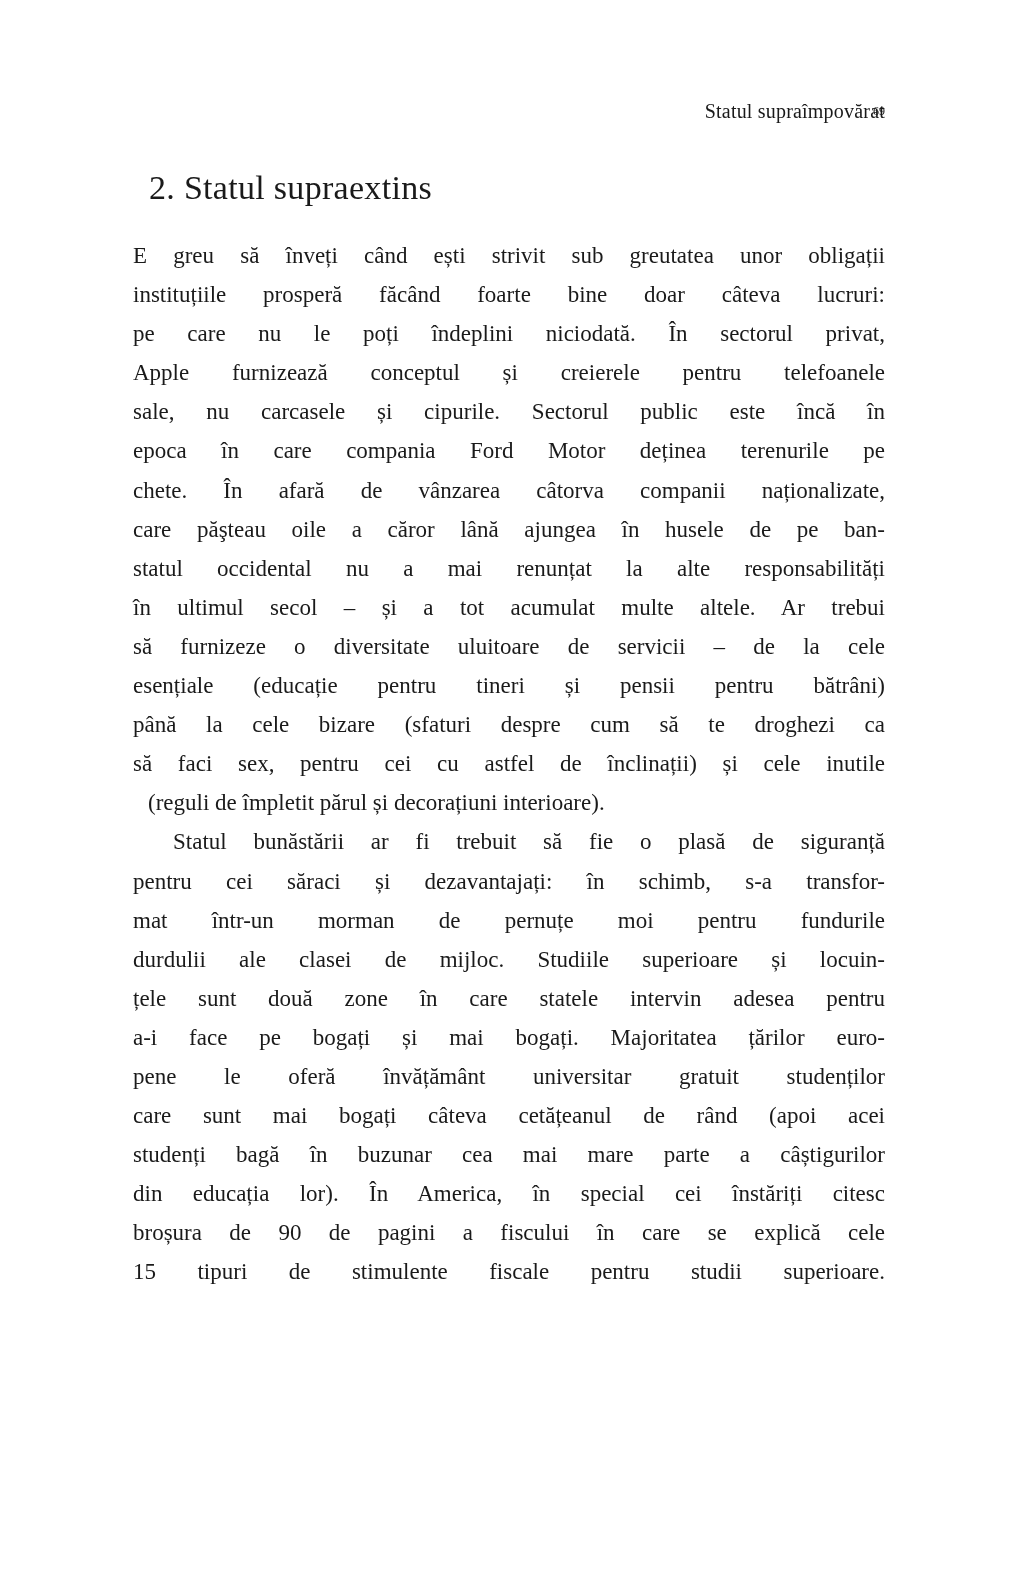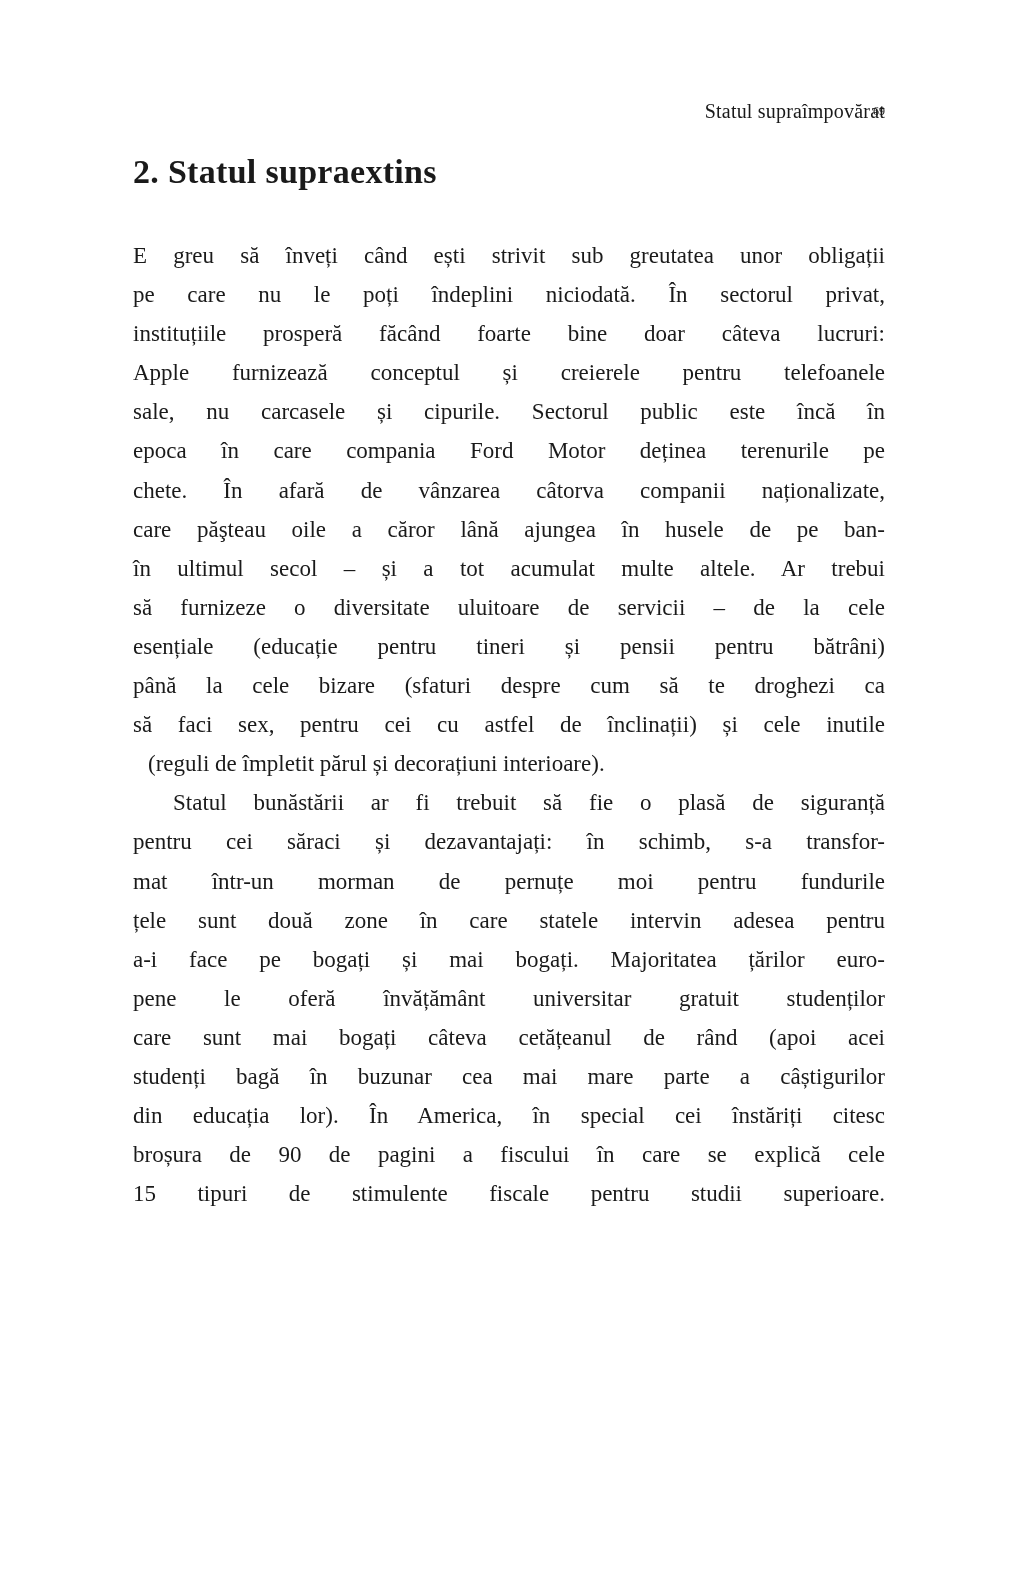--- a/index.html
+++ b/index.html
@@ -36,22 +36,22 @@
       right: 0;
       font-size: 12px;
       line-height: 30px;
     }
     .chapter-title {
       position: absolute;
       top: 148px;
       left: 133px;
       font-size: 34px;
       line-height: 48px;
-      margin: 0;
-      font-weight: bold;
+      margin: 16px;
+      font-weight: normal;
       letter-spacing: 0.3px;
     }
     .body-text {
       position: absolute;
       top: 236px;
       left: 133px;
       width: 752px;
     }
     .line {
       height: 39.1px;
@@ -76,38 +76,40 @@
 <div class="running-header">
   <div class="running-title">Statul supraîmpovărat</div>
   <div class="page-number">69</div>
 </div>
 
 <h2 class="chapter-title">2. Statul supraextins</h2>
 
 <div class="body-text">
   <div>
     <div class="line">E greu să înveți când ești strivit sub greutatea unor obligații</div>
+    <div class="line">instituțiile prosperă făcând foarte bine doar câteva lucruri:</div>
     <div class="line">pe care nu le poți îndeplini niciodată. În sectorul privat,</div>
-    <div class="line">instituțiile prosperă făcând foarte bine doar câteva lucruri:</div>
     <div class="line">Apple furnizează conceptul și creierele pentru telefoanele</div>
     <div class="line">sale, nu carcasele și cipurile. Sectorul public este încă în</div>
     <div class="line">epoca în care compania Ford Motor deținea terenurile pe</div>
     <div class="line">chete. În afară de vânzarea câtorva companii naționalizate,</div>
     <div class="line">care păşteau oile a căror lână ajungea în husele de pe ban-</div>
+    <div class="line">statul occidental nu a mai renunțat la alte responsabilități</div>
     <div class="line">în ultimul secol – și a tot acumulat multe altele. Ar trebui</div>
     <div class="line">să furnizeze o diversitate uluitoare de servicii – de la cele</div>
     <div class="line">esențiale (educație pentru tineri și pensii pentru bătrâni)</div>
     <div class="line">până la cele bizare (sfaturi despre cum să te droghezi ca</div>
     <div class="line">să faci sex, pentru cei cu astfel de înclinații) și cele inutile</div>
     <div class="line last">(reguli de împletit părul și decorațiuni interioare).</div>
   </div>
   <div>
     <div class="line indent">Statul bunăstării ar fi trebuit să fie o plasă de siguranță</div>
     <div class="line">pentru cei săraci și dezavantajați: în schimb, s-a transfor-</div>
     <div class="line">mat într-un morman de pernuțe moi pentru fundurile</div>
+    <div class="line">durdulii ale clasei de mijloc. Studiile superioare și locuin-</div>
     <div class="line">țele sunt două zone în care statele intervin adesea pentru</div>
     <div class="line">a-i face pe bogați și mai bogați. Majoritatea țărilor euro-</div>
     <div class="line">pene le oferă învățământ universitar gratuit studenților</div>
     <div class="line">care sunt mai bogați câteva cetățeanul de rând (apoi acei</div>
     <div class="line">studenți bagă în buzunar cea mai mare parte a câștigurilor</div>
     <div class="line">din educația lor). În America, în special cei înstăriți citesc</div>
     <div class="line">broșura de 90 de pagini a fiscului în care se explică cele</div>
     <div class="line">15 tipuri de stimulente fiscale pentru studii superioare.</div>
   </div>
 </div>

